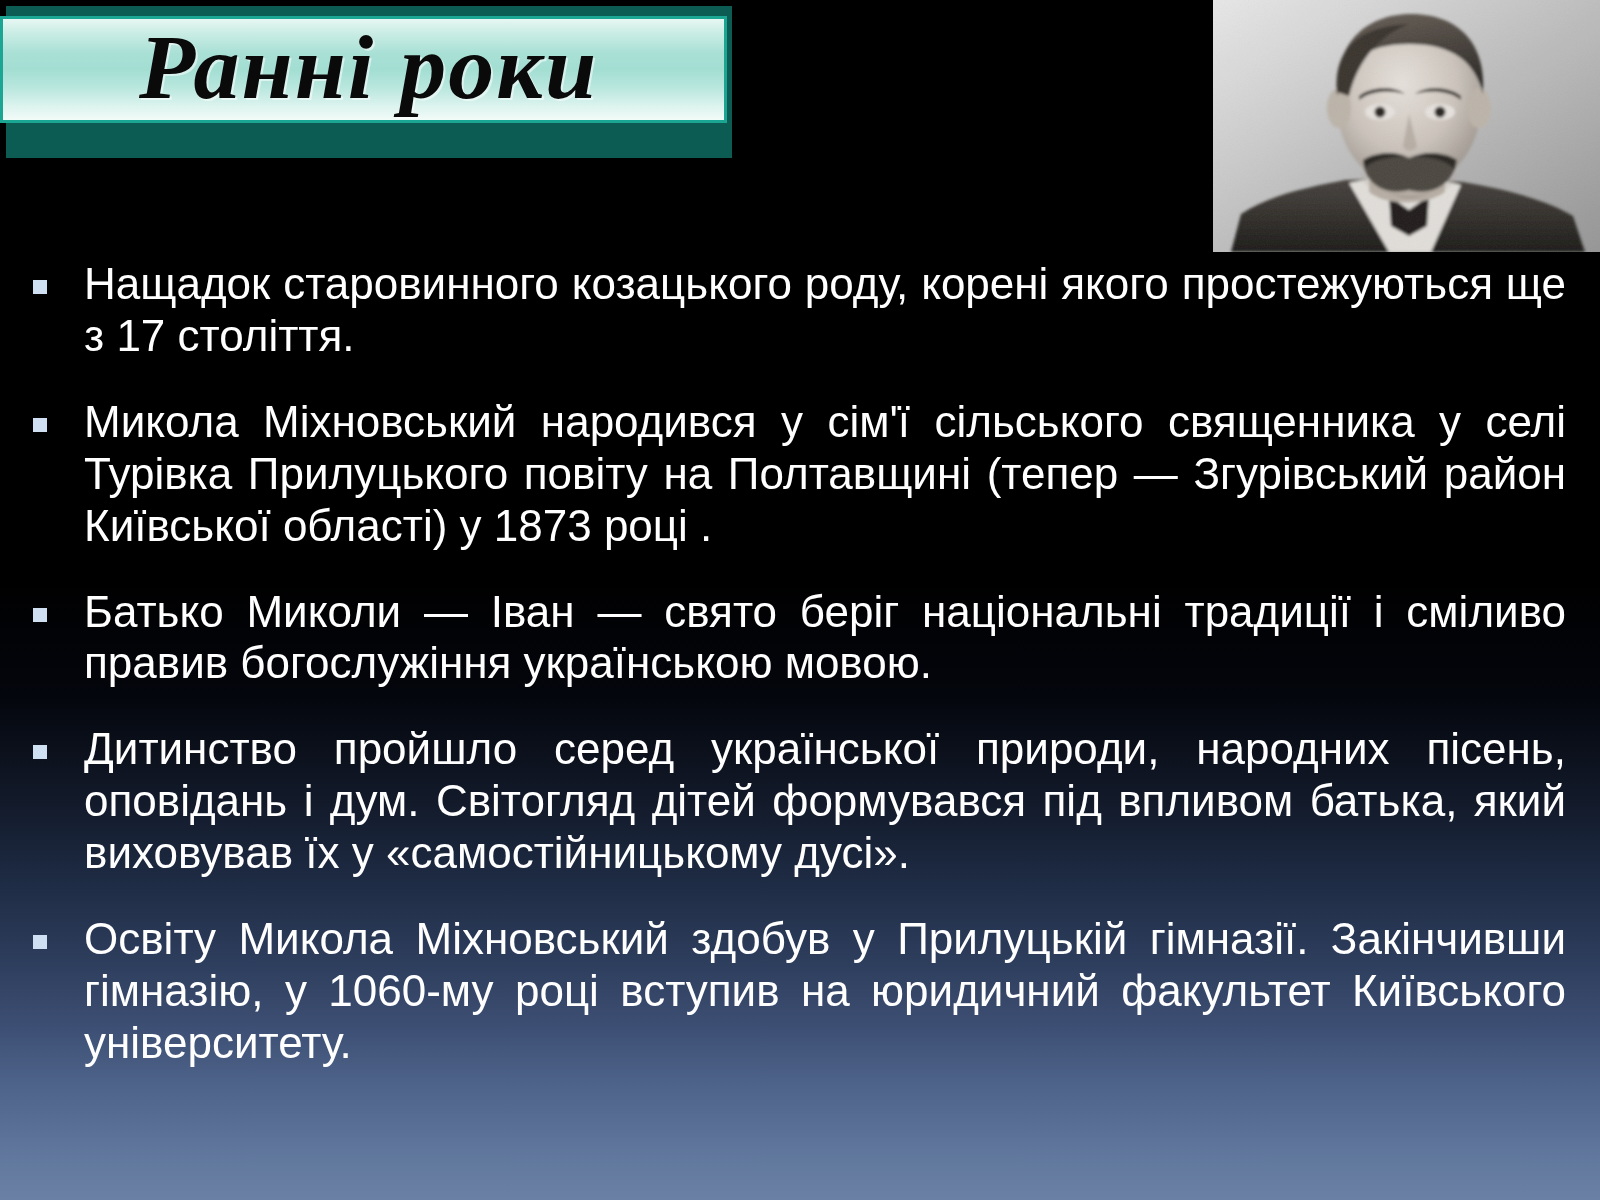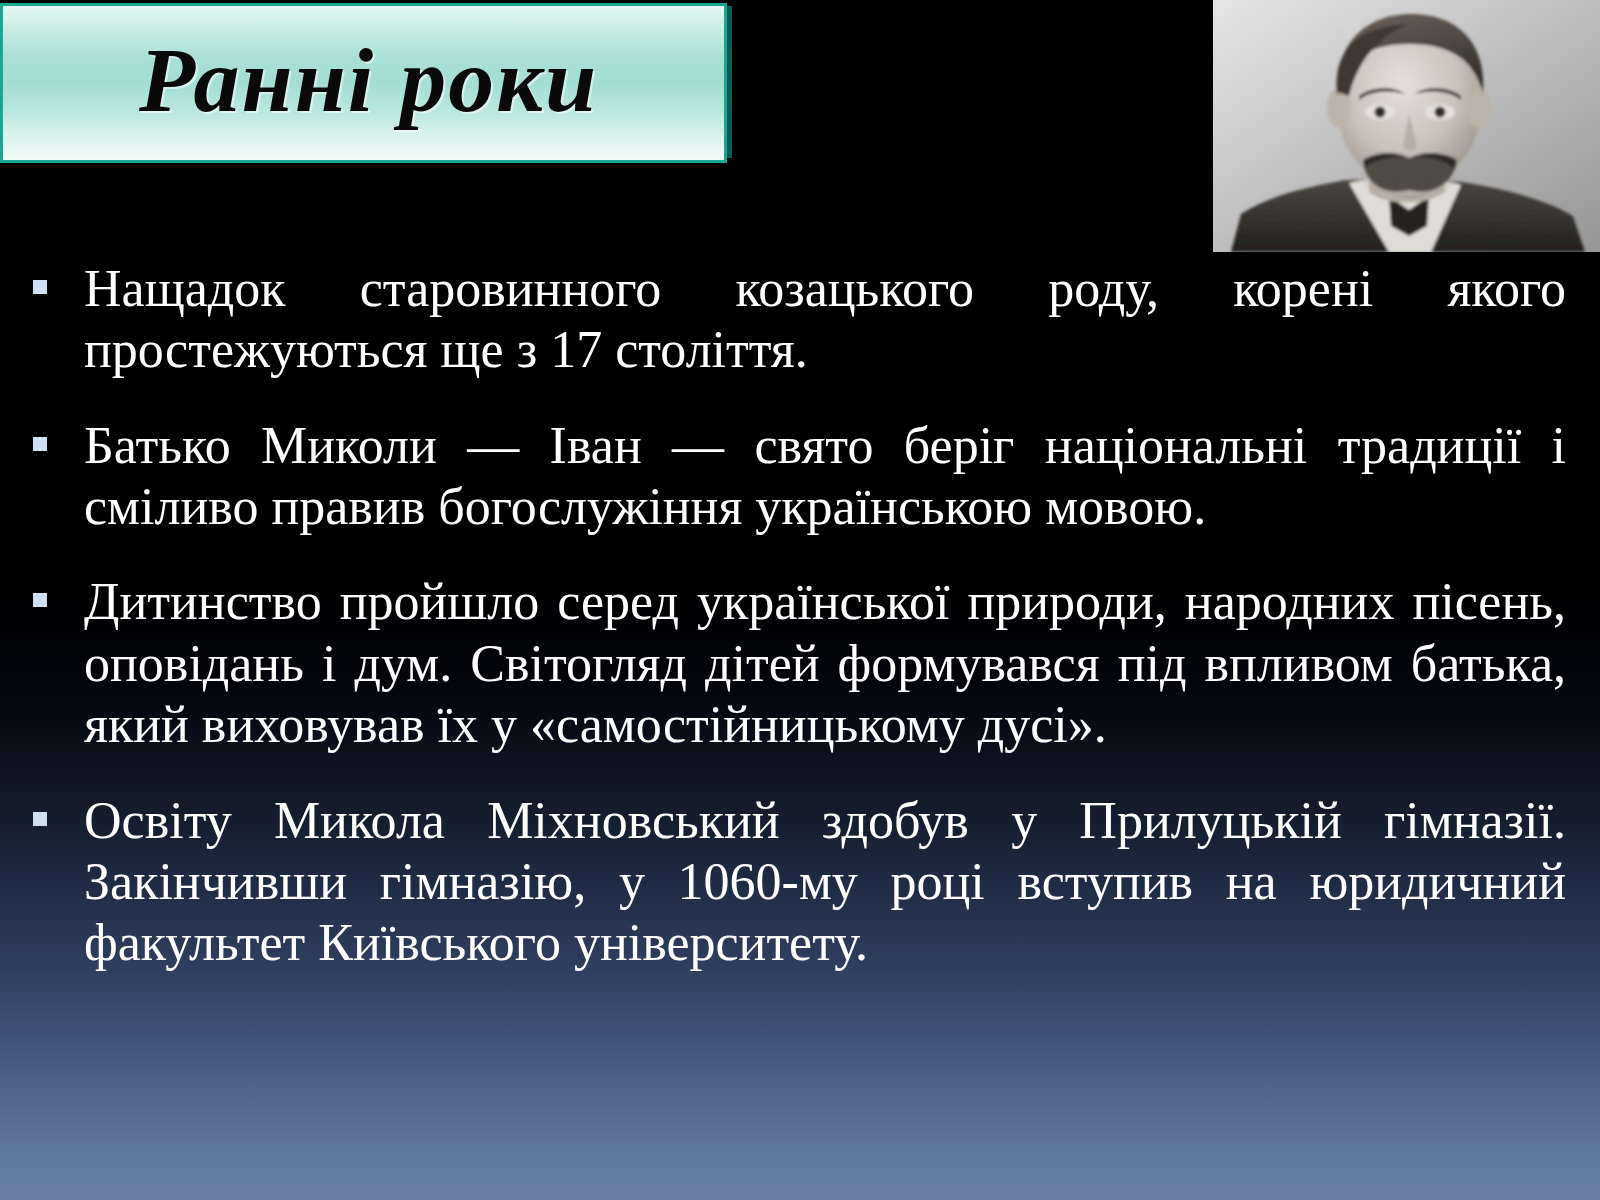--- a/index.html
+++ b/index.html
@@ -33,23 +33,23 @@
     left: 6px;
     top: 6px;
     width: 726px;
     height: 152px;
     background: #0c5c53;
     z-index: 1;
   }
   #title-box {
     position: absolute;
     left: 0px;
-    top: 3px;
+    top: 16px;
     width: 727px;
-    height: 160px;
+    height: 107px;
     z-index: 2;
     border: 3px solid #1aa693;
     box-sizing: border-box;
     background: linear-gradient(to bottom,
         #e7f7f3 0%,
         #cdeee6 12%,
         #a9e0d6 34%,
         #a3ded3 50%,
         #b9e7de 68%,
         #dcf3ee 86%,
@@ -105,25 +105,25 @@
     width: 14px;
     height: 14px;
     margin-left: 33px;
     margin-right: 37px;
     margin-top: 22px;
     background: #cfe0f2;
   }
   .bullet-text {
     flex: 1 1 auto;
     color: #ffffff;
-    font-size: 52px;
+    font-size: 44px;
     line-height: 1.18;
     text-align: justify;
     text-justify: inter-word;
-    font-family: Liberation Serif, serif;
+    font-family: Liberation Sans, sans-serif;
     hyphens: none;
   }
 </style>
 </head>
 <body>
 
 <div id="slide">
 
   <div id="title-shadow"></div>
 
@@ -207,20 +207,24 @@
     </svg>
   </div>
 
   <div id="body">
 
     <div class="bullet-row">
       <span class="bullet-marker"></span>
       <div class="bullet-text">Нащадок старовинного козацького роду, корені якого простежуються ще з 17 століття.</div>
     </div>
 
+    <div class="bullet-row">
+      <span class="bullet-marker"></span>
+      <div class="bullet-text">Микола Міхновський народився у сім'ї сільського священника у селі Турівка Прилуцького повіту на Полтавщині (тепер — Згурівський район Київської області) у 1873 році .</div>
+    </div>
 
     <div class="bullet-row">
       <span class="bullet-marker"></span>
       <div class="bullet-text">Батько Миколи — Іван — свято беріг національні традиції і сміливо правив богослужіння українською мовою.</div>
     </div>
 
     <div class="bullet-row">
       <span class="bullet-marker"></span>
       <div class="bullet-text">Дитинство пройшло серед української природи, народних пісень, оповідань і дум. Світогляд дітей формувався під впливом батька, який виховував їх у «самостійницькому дусі».</div>
     </div>

